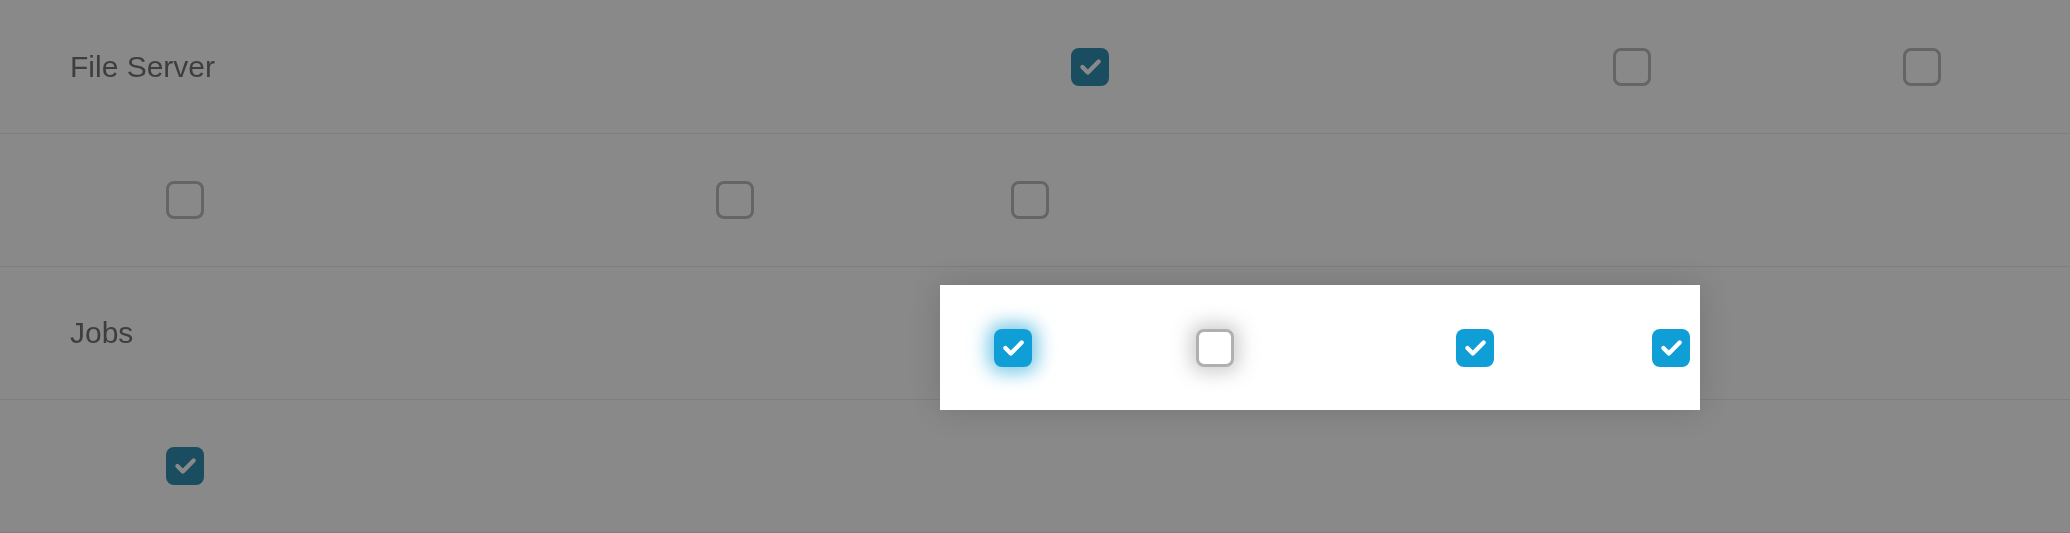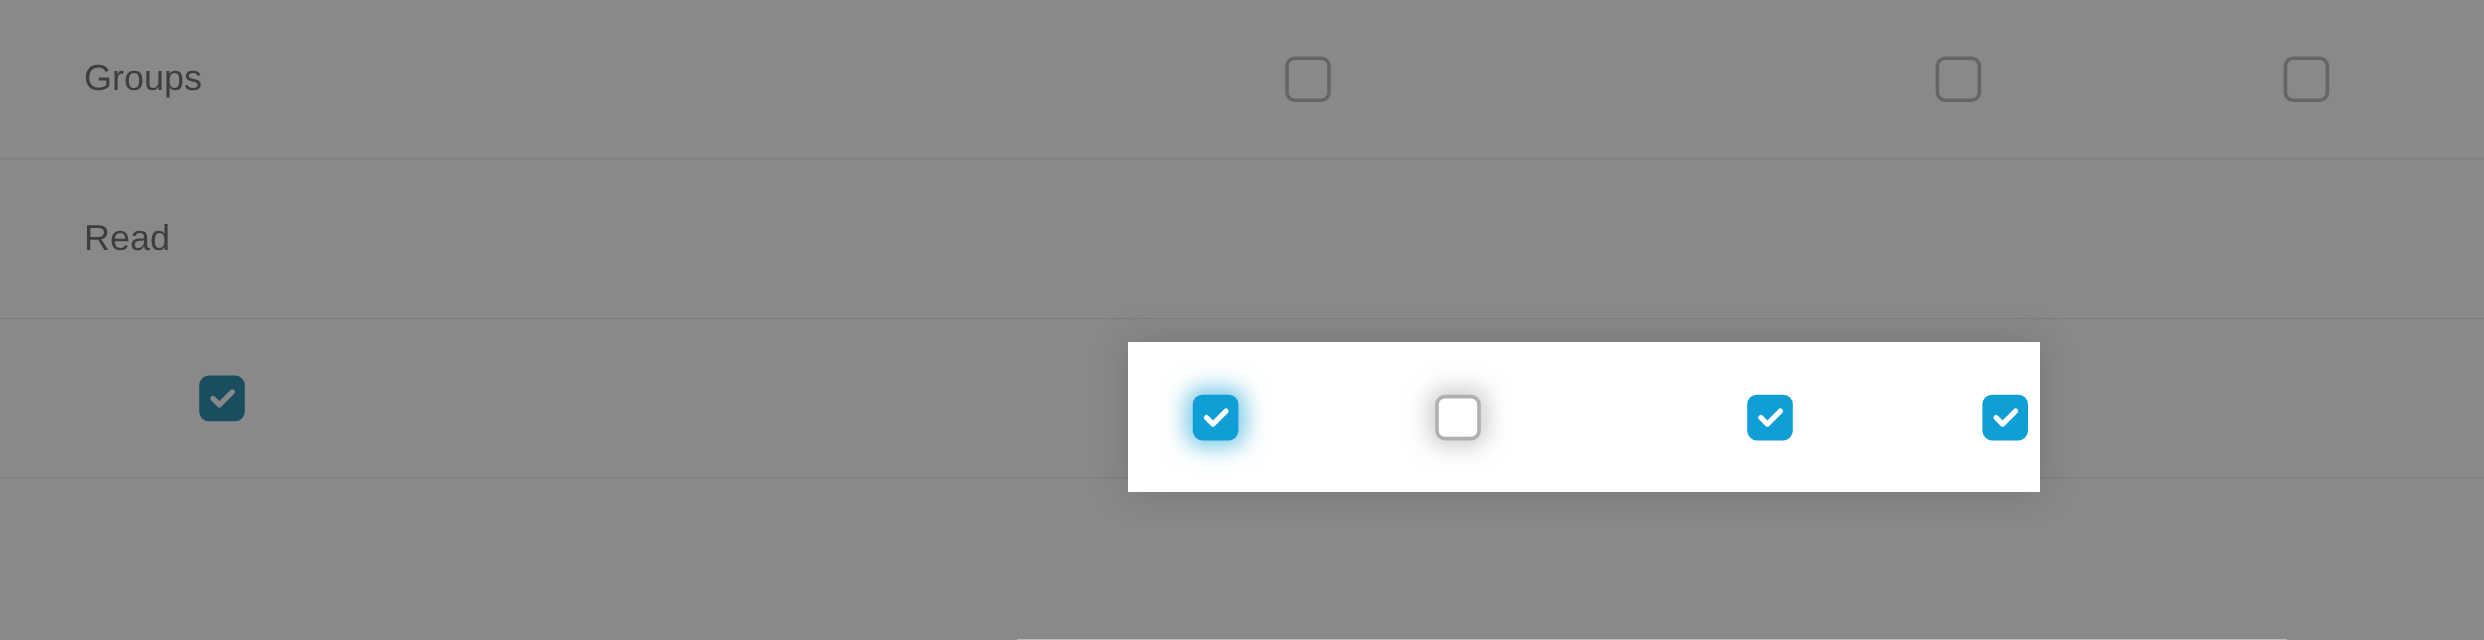--- a/index.html
+++ b/index.html
@@ -110,37 +110,53 @@
     .hc2 { width: 260px; }
     .hc3 { width: 260px; }
     .hc4 { width: 95px; justify-content: flex-end; padding-right: 0px; }
     .hc4 .chk { margin-right: 10px; }
   </style>
 </head>
 <body>
 
 <div class="table-container">
 
+  <div class="perm-row first">
+    <div class="perm-label">File Server</div>
+    <div class="checkbox-cell narrow">
+      <span class="chk checked-dark">
+        <svg viewBox="0 0 24 24">
+            <path d="M5 12l5 5L20 7"></path>
+          </svg>
+      </span>
+    </div>
+    <div class="checkbox-cell"></div>
+    <div class="checkbox-cell">
+      <span class="chk unchecked"></span>
+    </div>
+    <div class="checkbox-cell last">
+      <span class="chk unchecked"></span>
+    </div>
+  </div>
 
   <div class="perm-row">
-    <div class="perm-label">Groups</div>
     <div class="checkbox-cell narrow">
       <span class="chk unchecked"></span>
     </div>
     <div class="checkbox-cell"></div>
     <div class="checkbox-cell">
       <span class="chk unchecked"></span>
     </div>
     <div class="checkbox-cell last">
       <span class="chk unchecked"></span>
     </div>
   </div>
 
   <div class="perm-row">
-    <div class="perm-label">Read</div>
+    <div class="perm-label">Jobs</div>
     <div class="checkbox-cell narrow"></div>
     <div class="checkbox-cell"></div>
     <div class="checkbox-cell"></div>
     <div class="checkbox-cell last"></div>
   </div>
 
   <div class="perm-row">
     <div class="checkbox-cell narrow">
       <span class="chk checked-dark">
         <svg viewBox="0 0 24 24">

